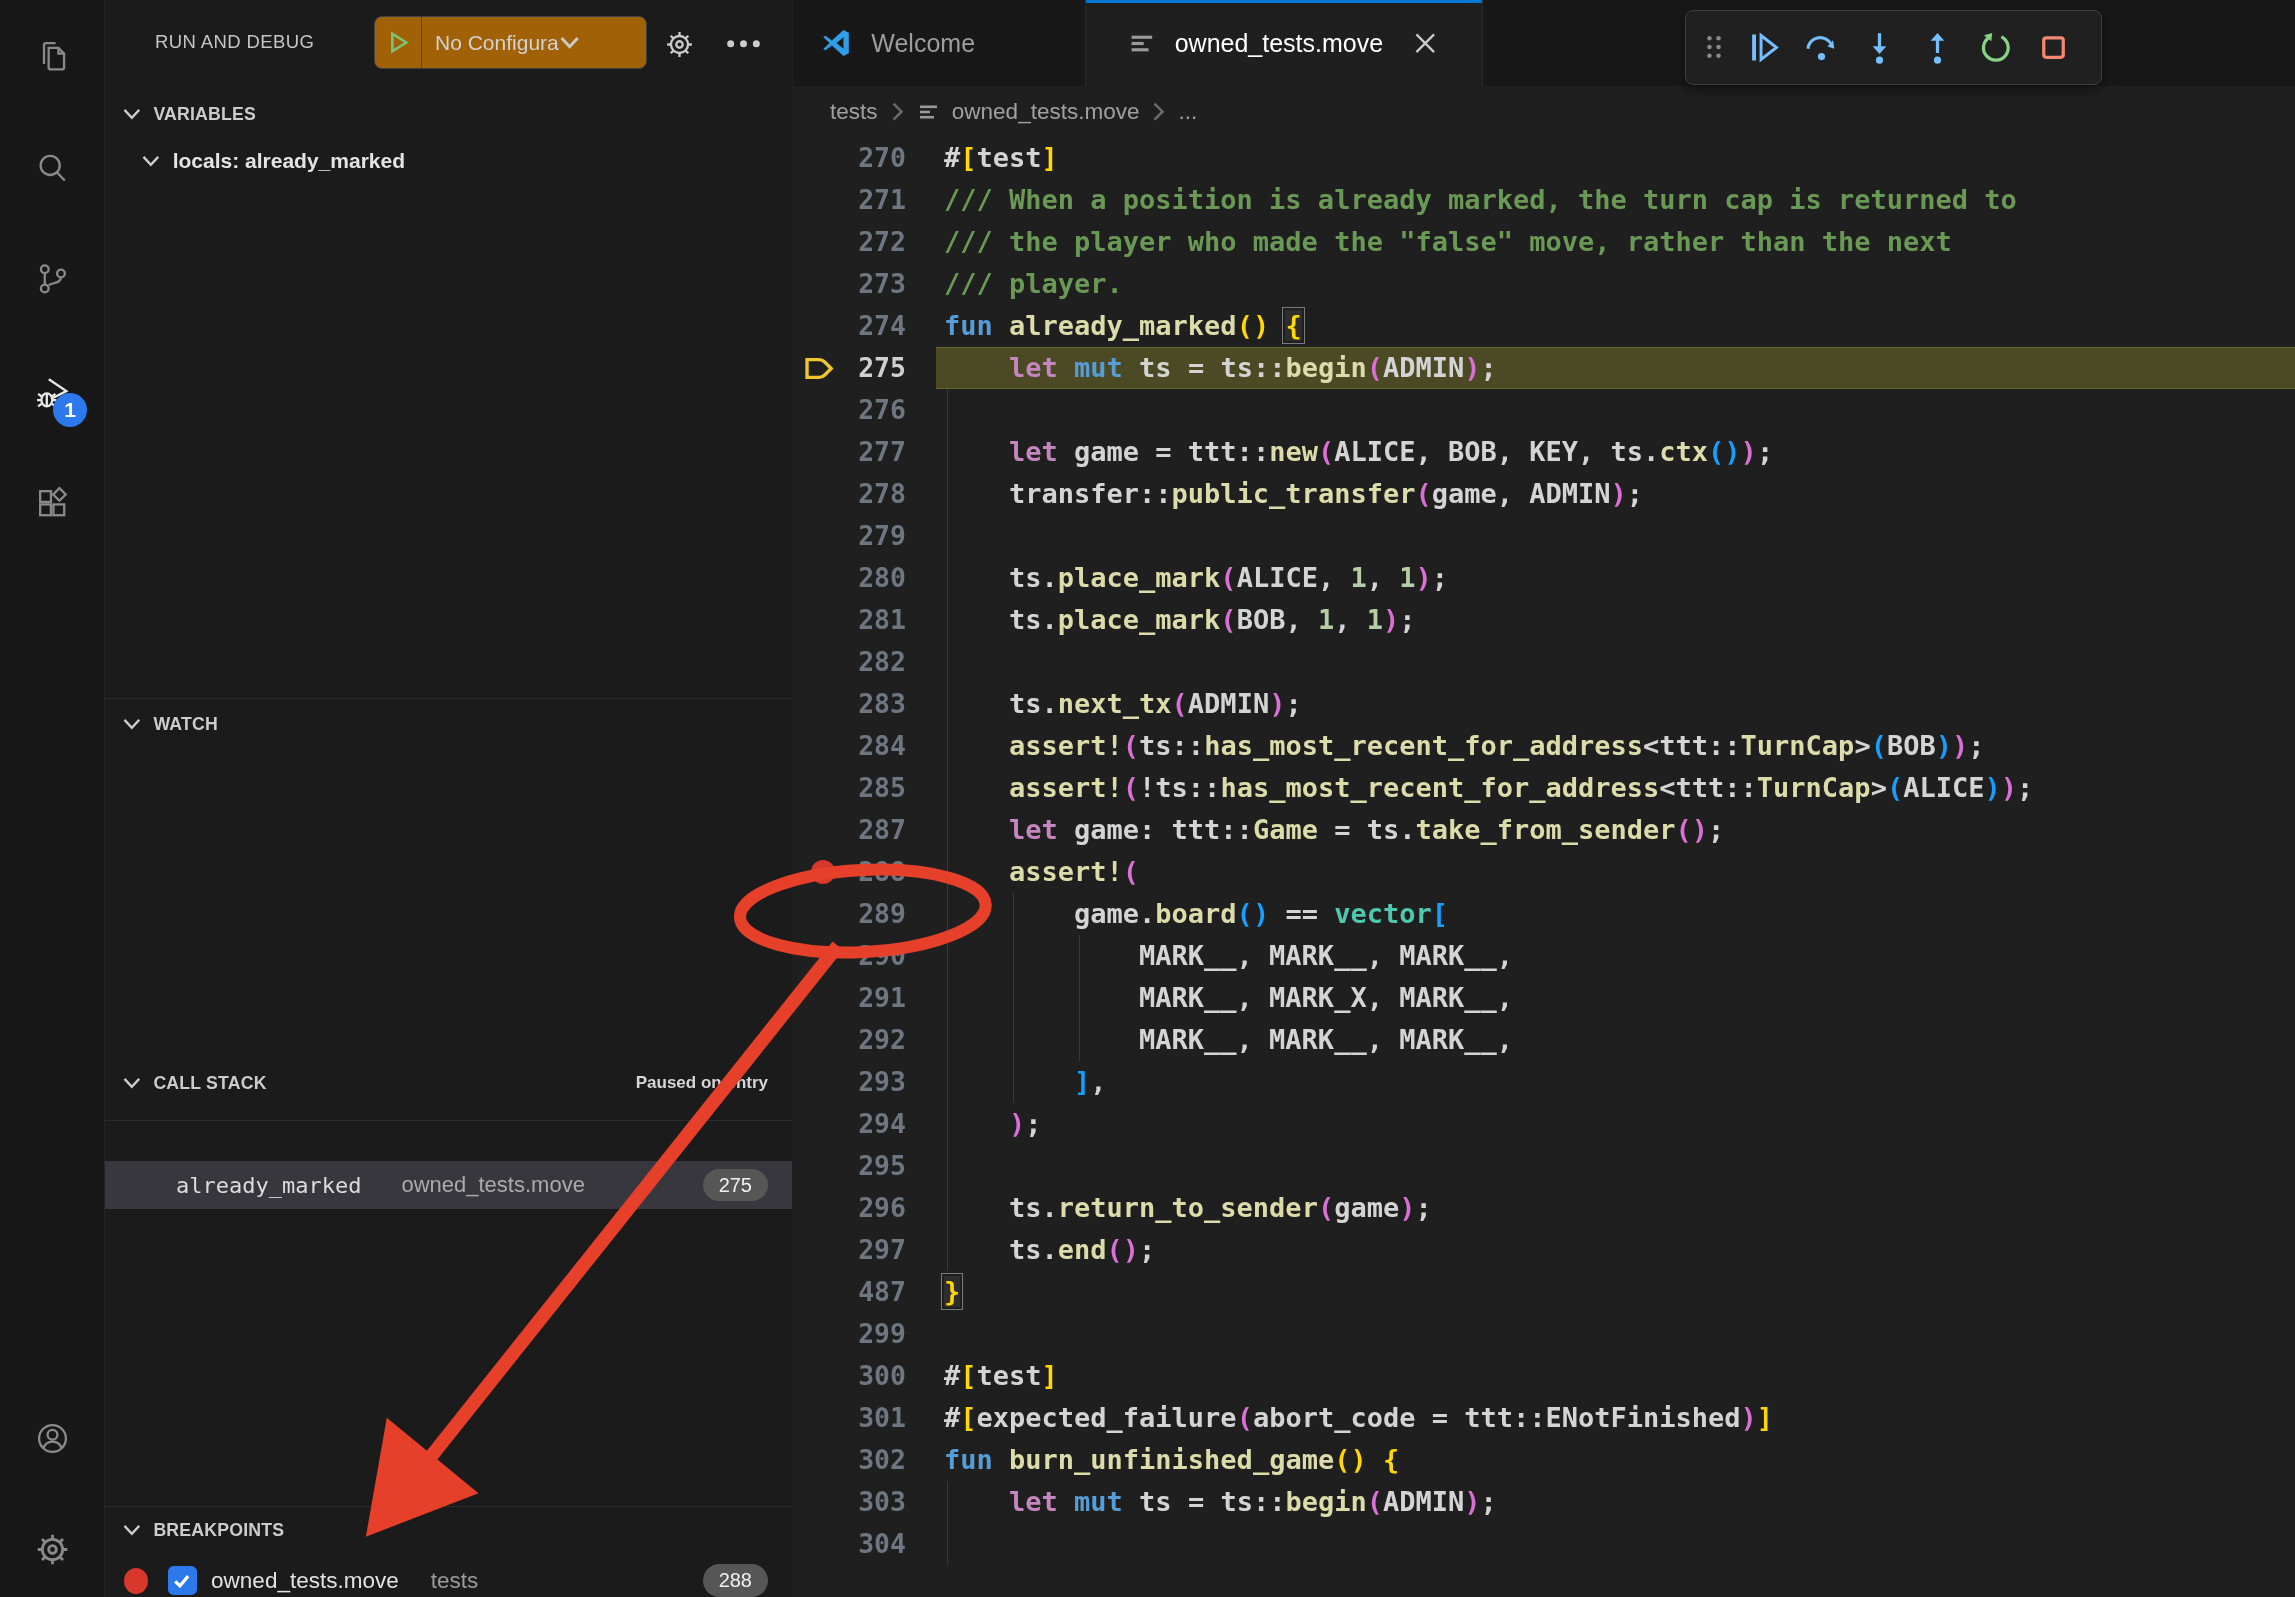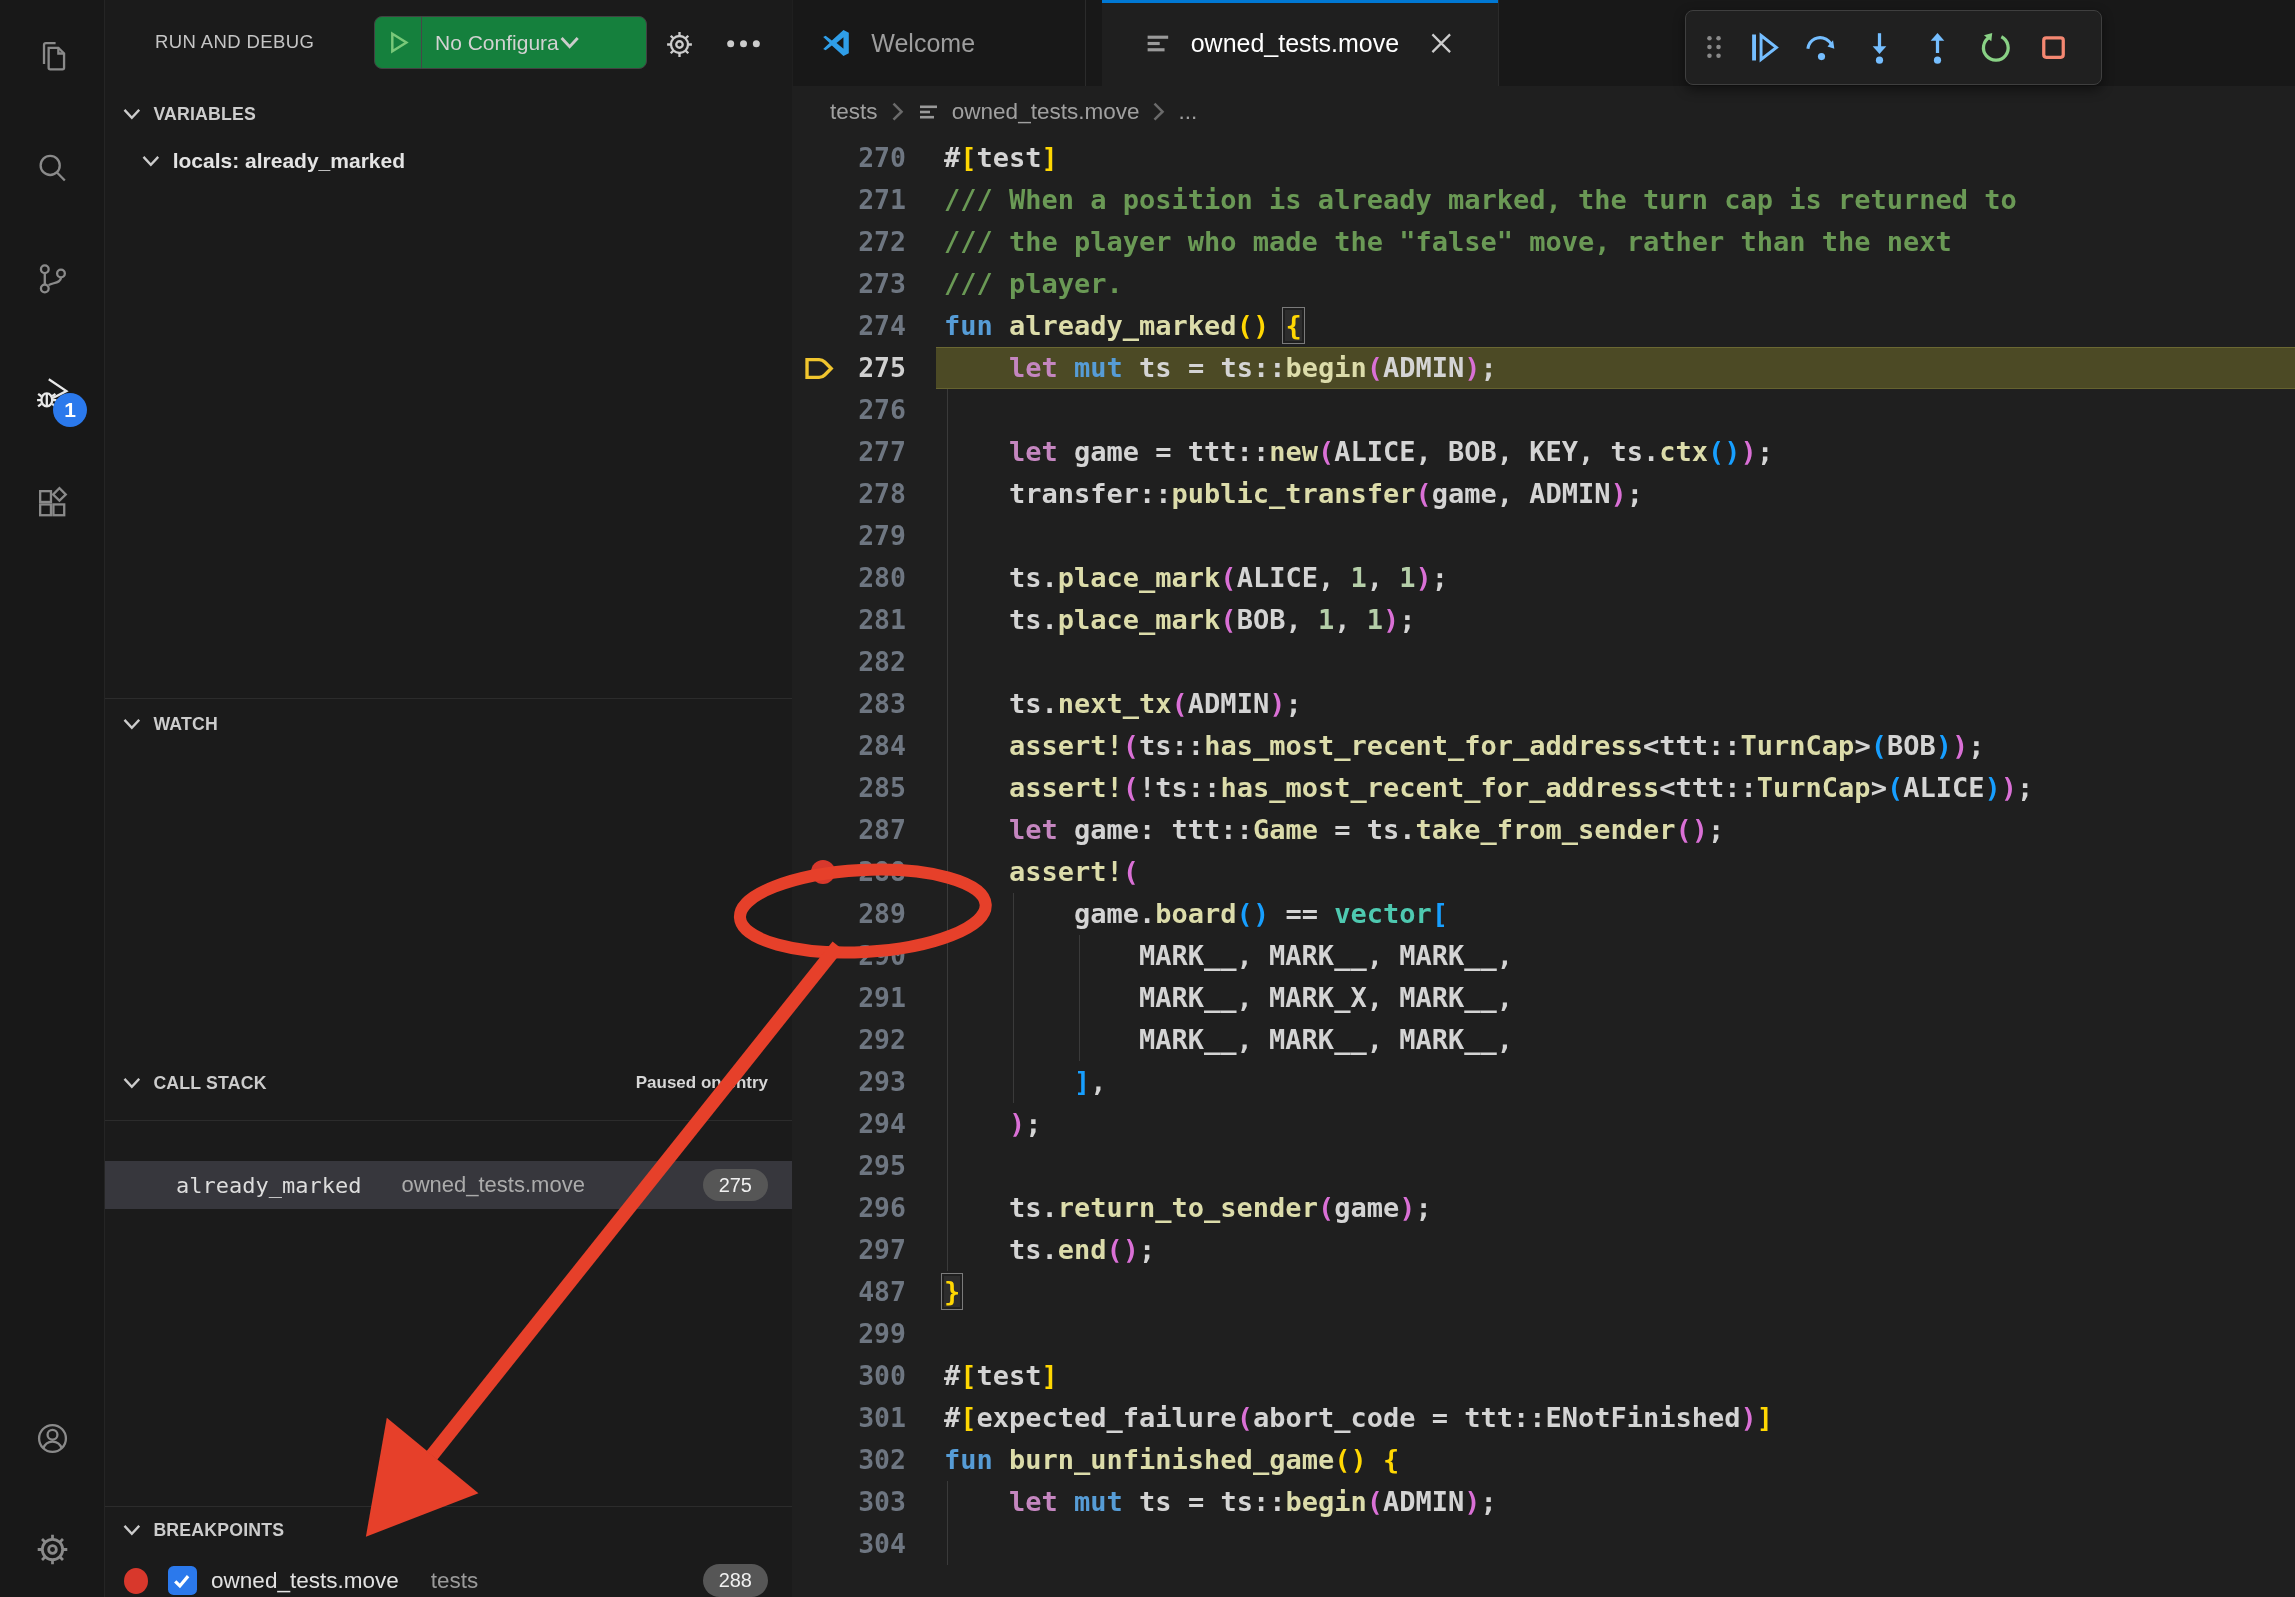--- a/index.html
+++ b/index.html
@@ -16,21 +16,21 @@
                border-radius:50%; background:#2b79ec; color:#fff; font-size:21px;
                font-weight:bold; text-align:center; line-height:34px; z-index:6; }
 
   
   #sidebar { position:absolute; left:105px; top:0; width:687px; height:1597px;
              background:#1b1b1b; z-index:4; }
   #sb-header { position:absolute; left:0; top:0; width:100%; height:88px; }
   #sb-title { position:absolute; left:50px; top:31px; font-size:18.5px; color:#c5c5c5;
               letter-spacing:0.4px; white-space:nowrap; }
   #cfg-dropdown { position:absolute; left:269px; top:16px; width:273px; height:53px;
-                  background:#15803d; border:0.8px solid #424242; border-radius:8px;
+                  background:#a16207; border:0.8px solid #424242; border-radius:8px;
                   display:flex; align-items:center; }
   #cfg-play { width:47px; height:100%; display:flex; align-items:center; justify-content:center;
               border-right:0.8px solid #474747; }
   #cfg-label { font-size:21px; color:#d2d2d2; padding-left:13px; white-space:nowrap;
                overflow:hidden; max-width:174px; }
   #cfg-chevron { margin-left:1.6px; margin-right:8px; }
   #sb-gear { position:absolute; left:559px; top:29px; }
   #sb-more { position:absolute; left:621px; top:37px; }
 
   .section-divider { position:absolute; left:0; width:100%; height:0.8px; background:#2c2c2c; }
@@ -59,21 +59,21 @@
             display:flex; align-items:center; }
   #bp-dot-side { margin-left:19.3px; width:24px; height:26px; border-radius:50%; background:#d8382c; }
   #bp-check { margin-left:19.3px; width:29px; height:29px; border-radius:5.6px; background:#2b79ec;
               display:flex; align-items:center; justify-content:center; }
   #bp-row .ffile { margin-left:14.5px; font-size:22.5px; color:#e2e2e2; }
   #bp-row .fdir { margin-left:32px; font-size:22.5px; color:#9a9a9a; }
 
   
   #editor { position:absolute; left:793px; top:0; width:1502px; height:1597px; background:#1f1f1f; }
   #tabbar { position:absolute; left:0; top:0; width:100%; height:86px; background:#181818;
-            display:flex;gap:16px; }
+            display:flex; }
   .tab { height:86px; display:flex; align-items:center; position:relative; }
   .tab .tlabel { font-size:25px; }
   #tab-welcome { width:293px; background:#181818; border-right:0.8px solid #2b2b2b; }
   #tab-welcome .tlabel { color:#9d9d9d; margin-left:19.3px; }
   #tab-welcome svg { margin-left:27px; }
   #tab-active { width:397px; background:#1f1f1f; border-right:0.8px solid #2b2b2b; }
   #tab-active::before { content:""; position:absolute; left:0; top:0; width:100%; height:3.2px;
                         background:#0078d4; }
   #tab-active .tlabel { color:#ffffff; margin-left:17.7px; }
   #tab-active .move-ic { margin-left:42px; }

